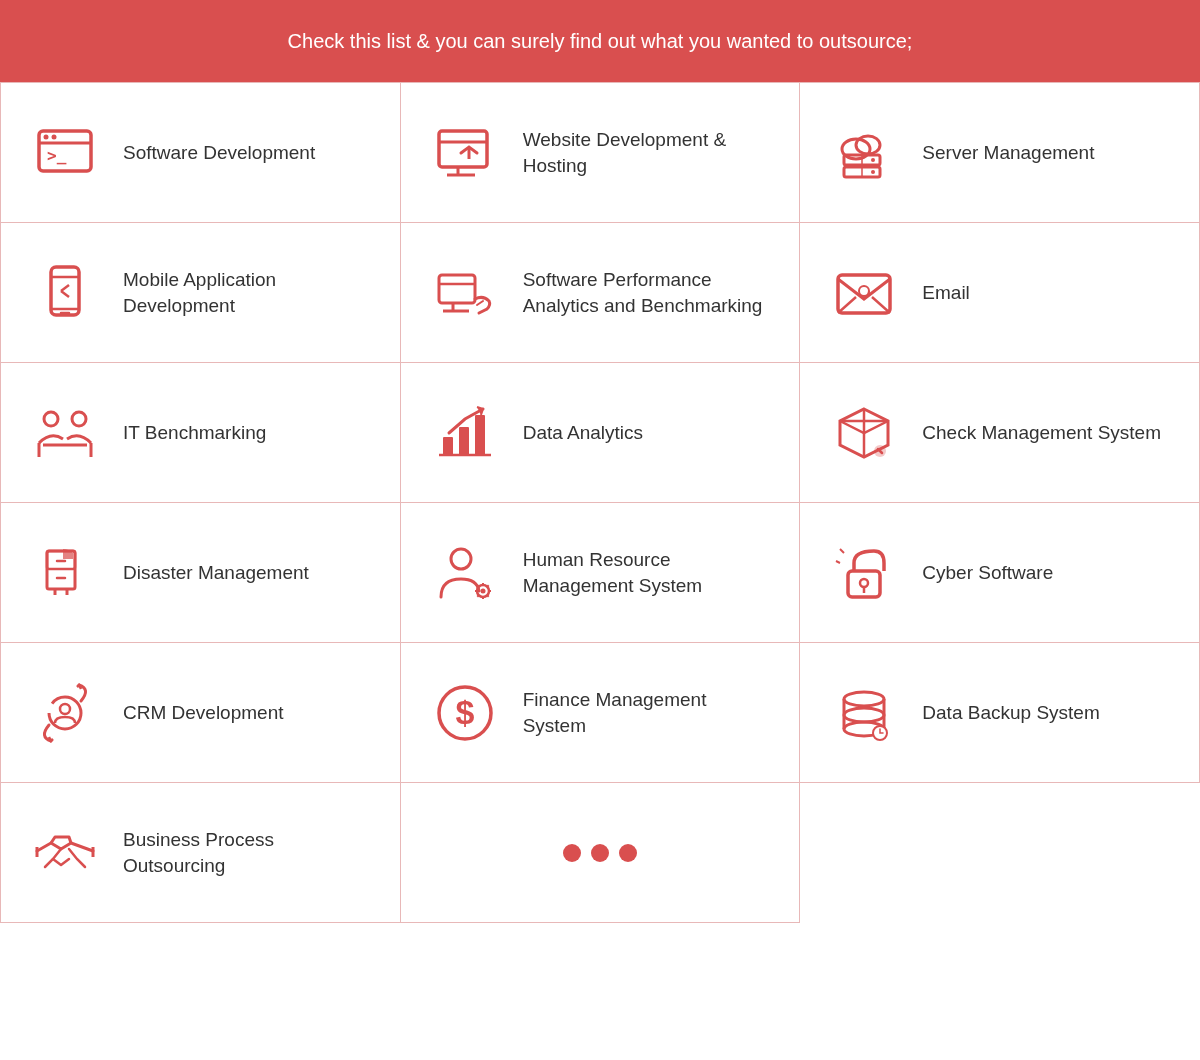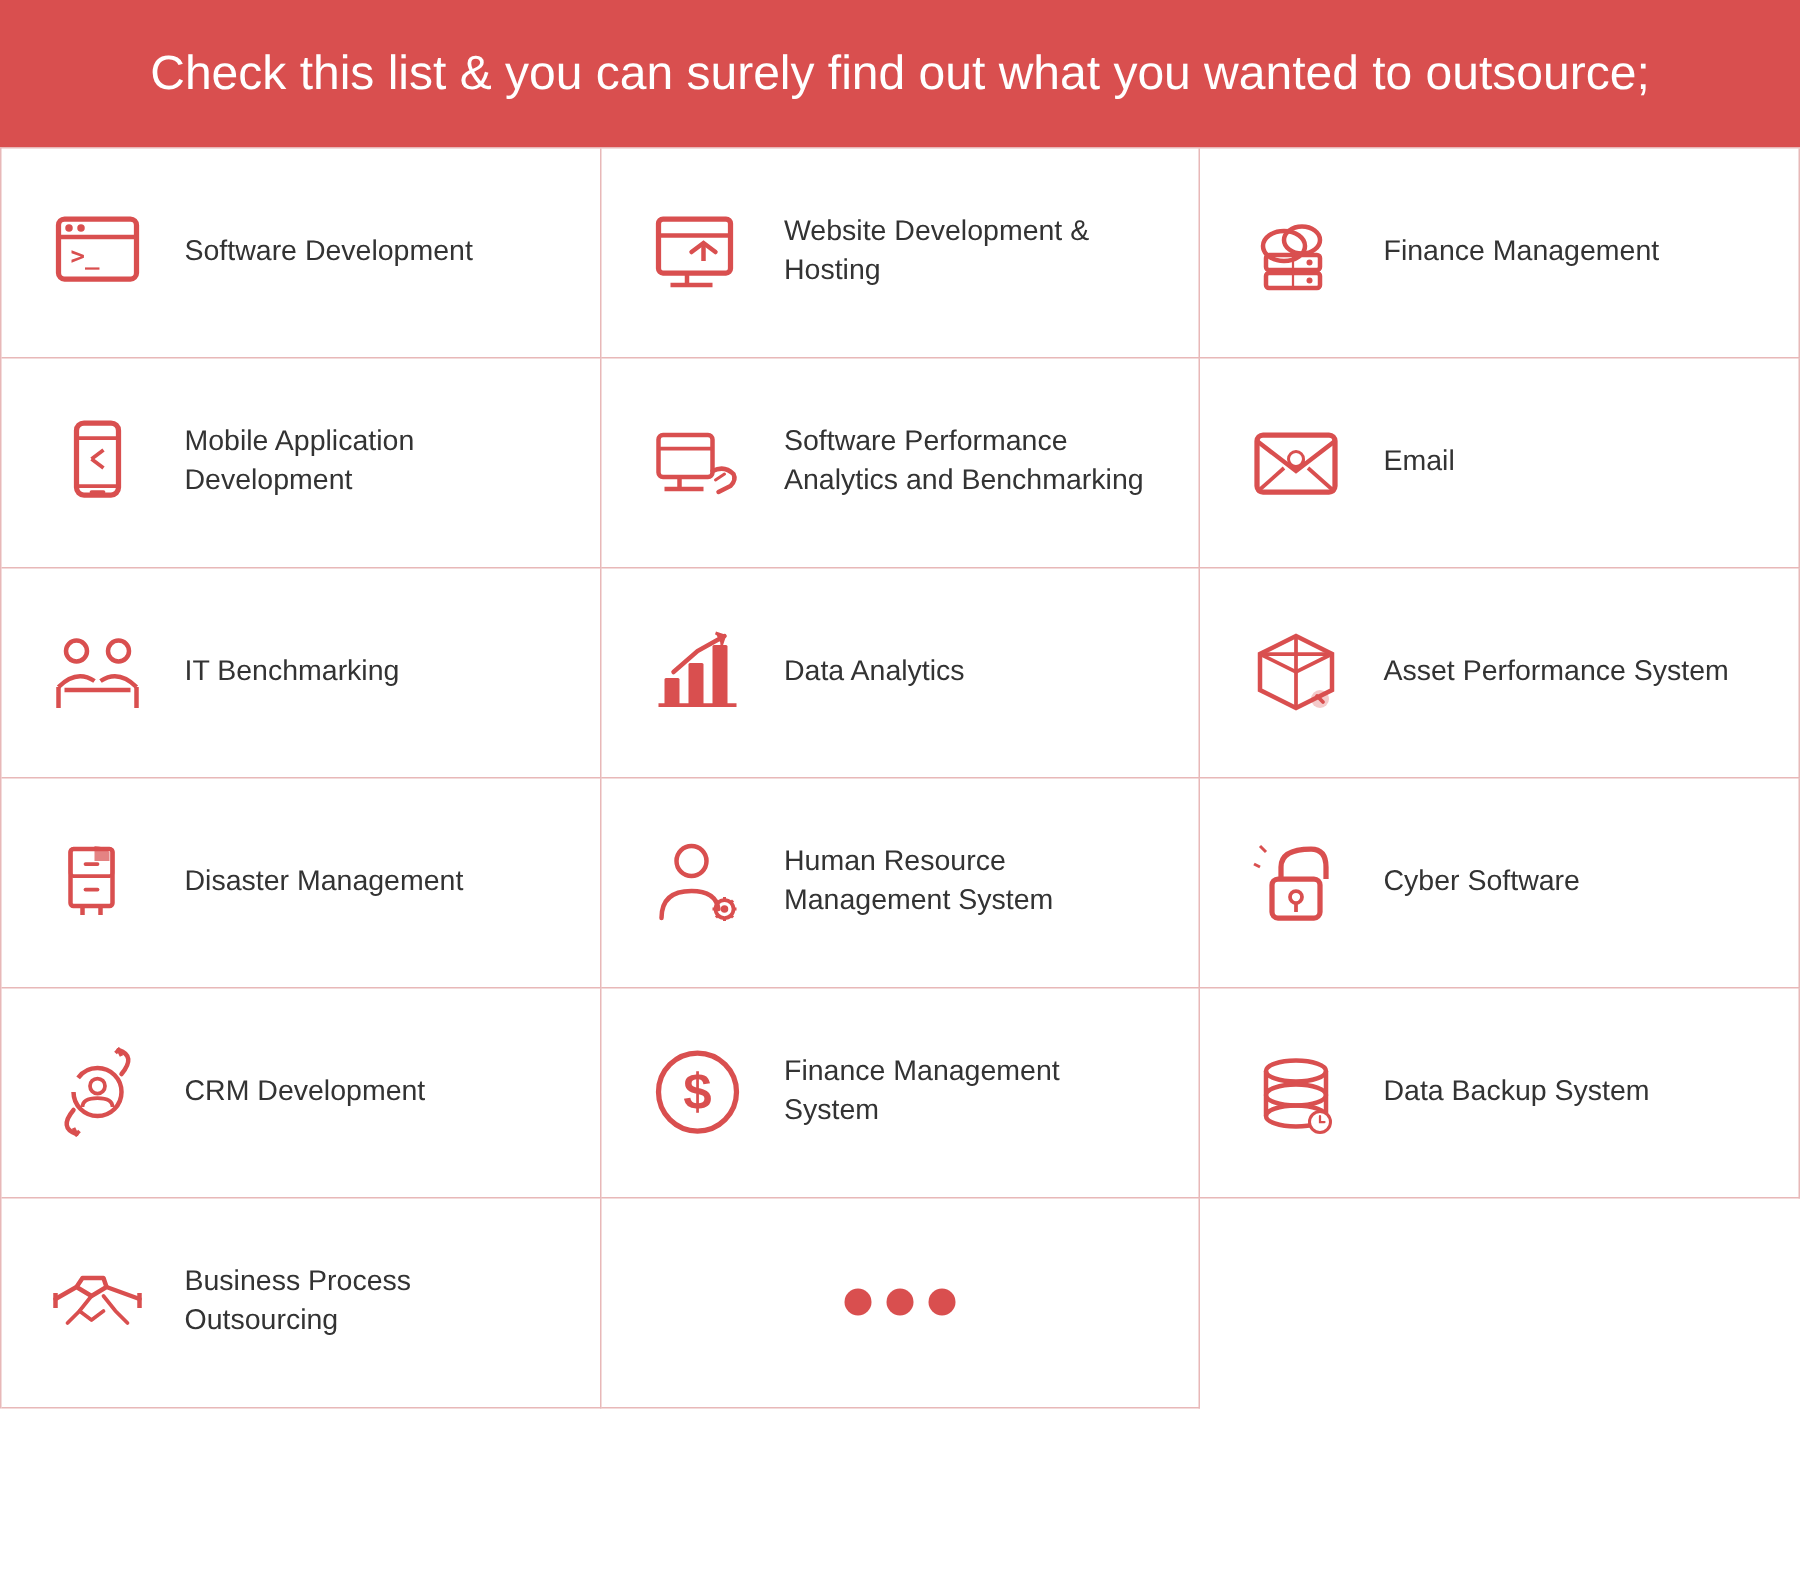--- a/index.html
+++ b/index.html
@@ -6,21 +6,21 @@
     body {
       font-family: 'Segoe UI', Arial, sans-serif;
       background: #fff;
       width: 1200px;
       min-height: 1060px;
     }
 
     .header-banner {
       background-color: #d94f4f;
       color: #fff;
-      font-size: 32px;
+      font-size: 20px;
       font-weight: 500;
       padding: 28px 52px;
       text-align: center;
       line-height: 1.3;
     }
 
     .grid-container {
       display: grid;
       grid-template-columns: repeat(3, 1fr);
       border-left: 1px solid #e8b8b8;
@@ -121,21 +121,21 @@
 
         <ellipse cx="24" cy="28" rx="14" ry="10" stroke="#d94f4f" stroke-width="3" fill="none"></ellipse>
         <ellipse cx="36" cy="24" rx="12" ry="9" stroke="#d94f4f" stroke-width="3" fill="none"></ellipse>
         <rect x="12" y="34" width="36" height="10" rx="2" stroke="#d94f4f" stroke-width="3" fill="none"></rect>
         <rect x="12" y="46" width="36" height="10" rx="2" stroke="#d94f4f" stroke-width="3" fill="none"></rect>
         <circle cx="41" cy="39" r="2" fill="#d94f4f"></circle>
         <circle cx="41" cy="51" r="2" fill="#d94f4f"></circle>
         <line x1="30" y1="34" x2="30" y2="56" stroke="#d94f4f" stroke-width="1.5"></line>
       </svg>
     </div>
-    <span class="cell-label">Finance Management</span>
+    <span class="cell-label">Server Management</span>
   </div>
 
   <div class="grid-cell">
     <div class="icon-wrap">
       <svg viewBox="0 0 64 64" fill="none" xmlns="http://www.w3.org/2000/svg">
         <rect x="18" y="6" width="28" height="48" rx="5" stroke="#d94f4f" stroke-width="3.5" fill="none"></rect>
         <line x1="18" y1="16" x2="46" y2="16" stroke="#d94f4f" stroke-width="2.5"></line>
         <line x1="18" y1="48" x2="46" y2="48" stroke="#d94f4f" stroke-width="2.5"></line>
         <line x1="28" y1="52" x2="36" y2="52" stroke="#d94f4f" stroke-width="2.5" stroke-linecap="round"></line>
         <line x1="28" y1="30" x2="36" y2="24" stroke="#d94f4f" stroke-width="2.5"></line>
@@ -213,21 +213,21 @@
 
         <polygon points="32,8 56,20 56,44 32,56 8,44 8,20" stroke="#d94f4f" stroke-width="3" fill="none"></polygon>
         <line x1="32" y1="8" x2="32" y2="56" stroke="#d94f4f" stroke-width="2.5"></line>
         <line x1="8" y1="20" x2="56" y2="20" stroke="#d94f4f" stroke-width="2.5"></line>
         <polyline points="8,20 32,32 56,20" stroke="#d94f4f" stroke-width="2.5" fill="none"></polyline>
 
         <circle cx="48" cy="50" r="6" fill="#d94f4f" opacity="0.3"></circle>
         <path d="M46 48 L50 52" stroke="#d94f4f" stroke-width="2.5" stroke-linecap="round"></path>
       </svg>
     </div>
-    <span class="cell-label">Asset Performance System</span>
+    <span class="cell-label">Check Management System</span>
   </div>
 
   <div class="grid-cell">
     <div class="icon-wrap">
       <svg viewBox="0 0 64 64" fill="none" xmlns="http://www.w3.org/2000/svg">
 
         <rect x="14" y="10" width="28" height="38" rx="2" stroke="#d94f4f" stroke-width="3" fill="none"></rect>
         <rect x="14" y="10" width="28" height="18" rx="2" stroke="#d94f4f" stroke-width="2.5" fill="none"></rect>
         <line x1="24" y1="20" x2="32" y2="20" stroke="#d94f4f" stroke-width="2.5" stroke-linecap="round"></line>
         <line x1="24" y1="37" x2="32" y2="37" stroke="#d94f4f" stroke-width="2.5" stroke-linecap="round"></line>

